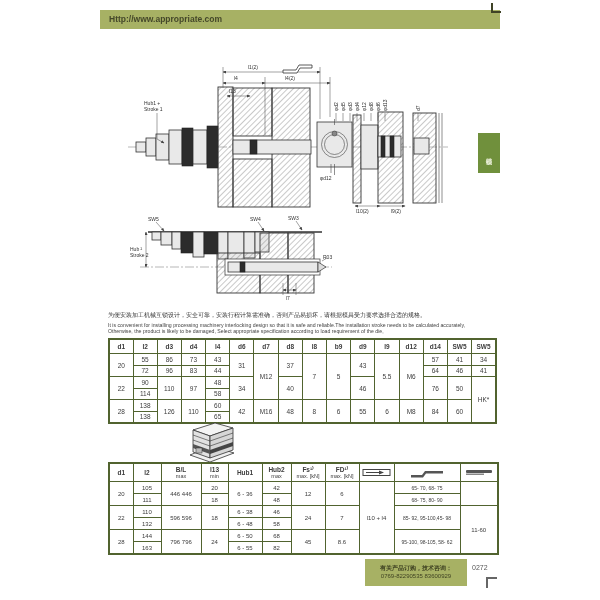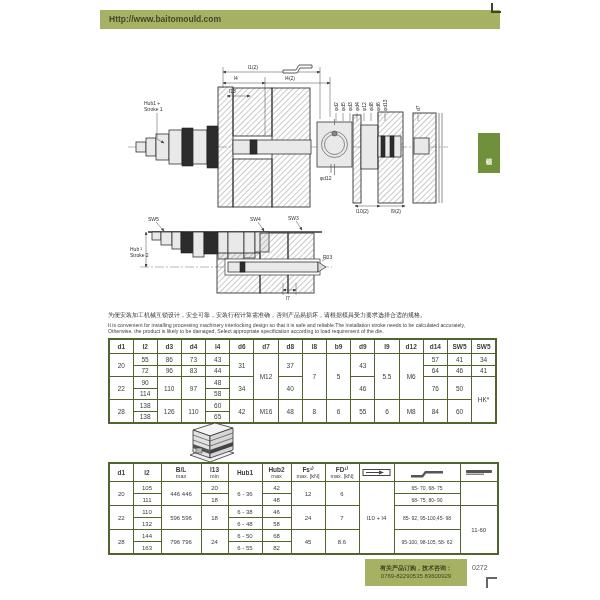--- a/index.html
+++ b/index.html
@@ -53,21 +53,21 @@
   .footer-box .l1{font-size:6px;font-weight:bold;margin-top:5px;}
   .footer-box .l2{font-size:6px;}
   .pageno{position:absolute;left:472px;top:564px;font-size:7px;color:#555;}
 </style>
 </head>
 <body>
 
 <div id="page">
 
   <div class="band">
-    <div class="url">Http://www.baitomould.com</div>
+    <div class="url">Http://www.appropriate.com</div>
   </div>
   <div class="corner-tr"></div>
 
   <div class="side-tab">锁模器</div>
 
   <svg id="drawing" width="400" height="255" viewBox="0 0 400 255">
     <defs>
       <pattern id="hatch" width="4" height="4" patternUnits="userSpaceOnUse" patternTransform="rotate(45)">
         <line x1="0" y1="0" x2="0" y2="4" stroke="#777" stroke-width="0.8"></line>
       </pattern>

